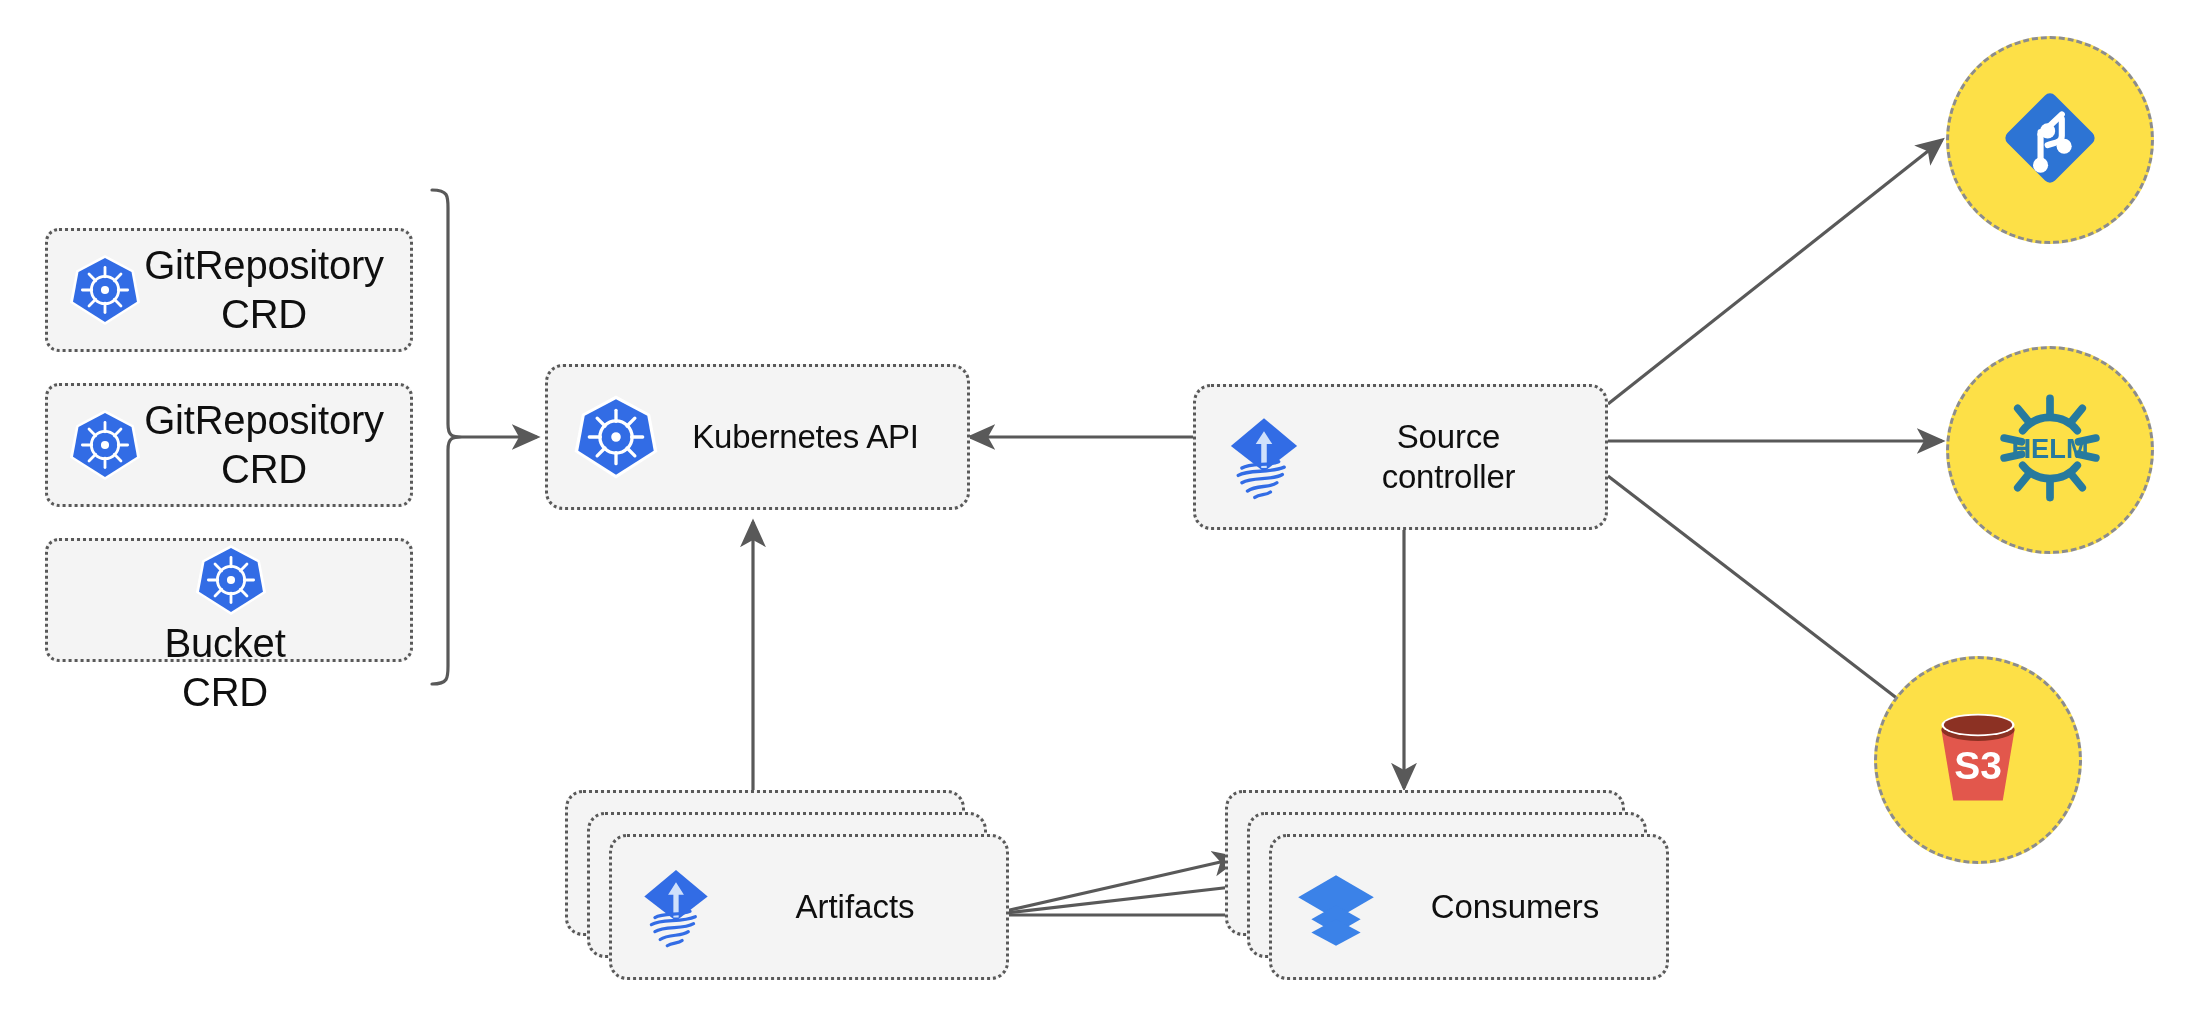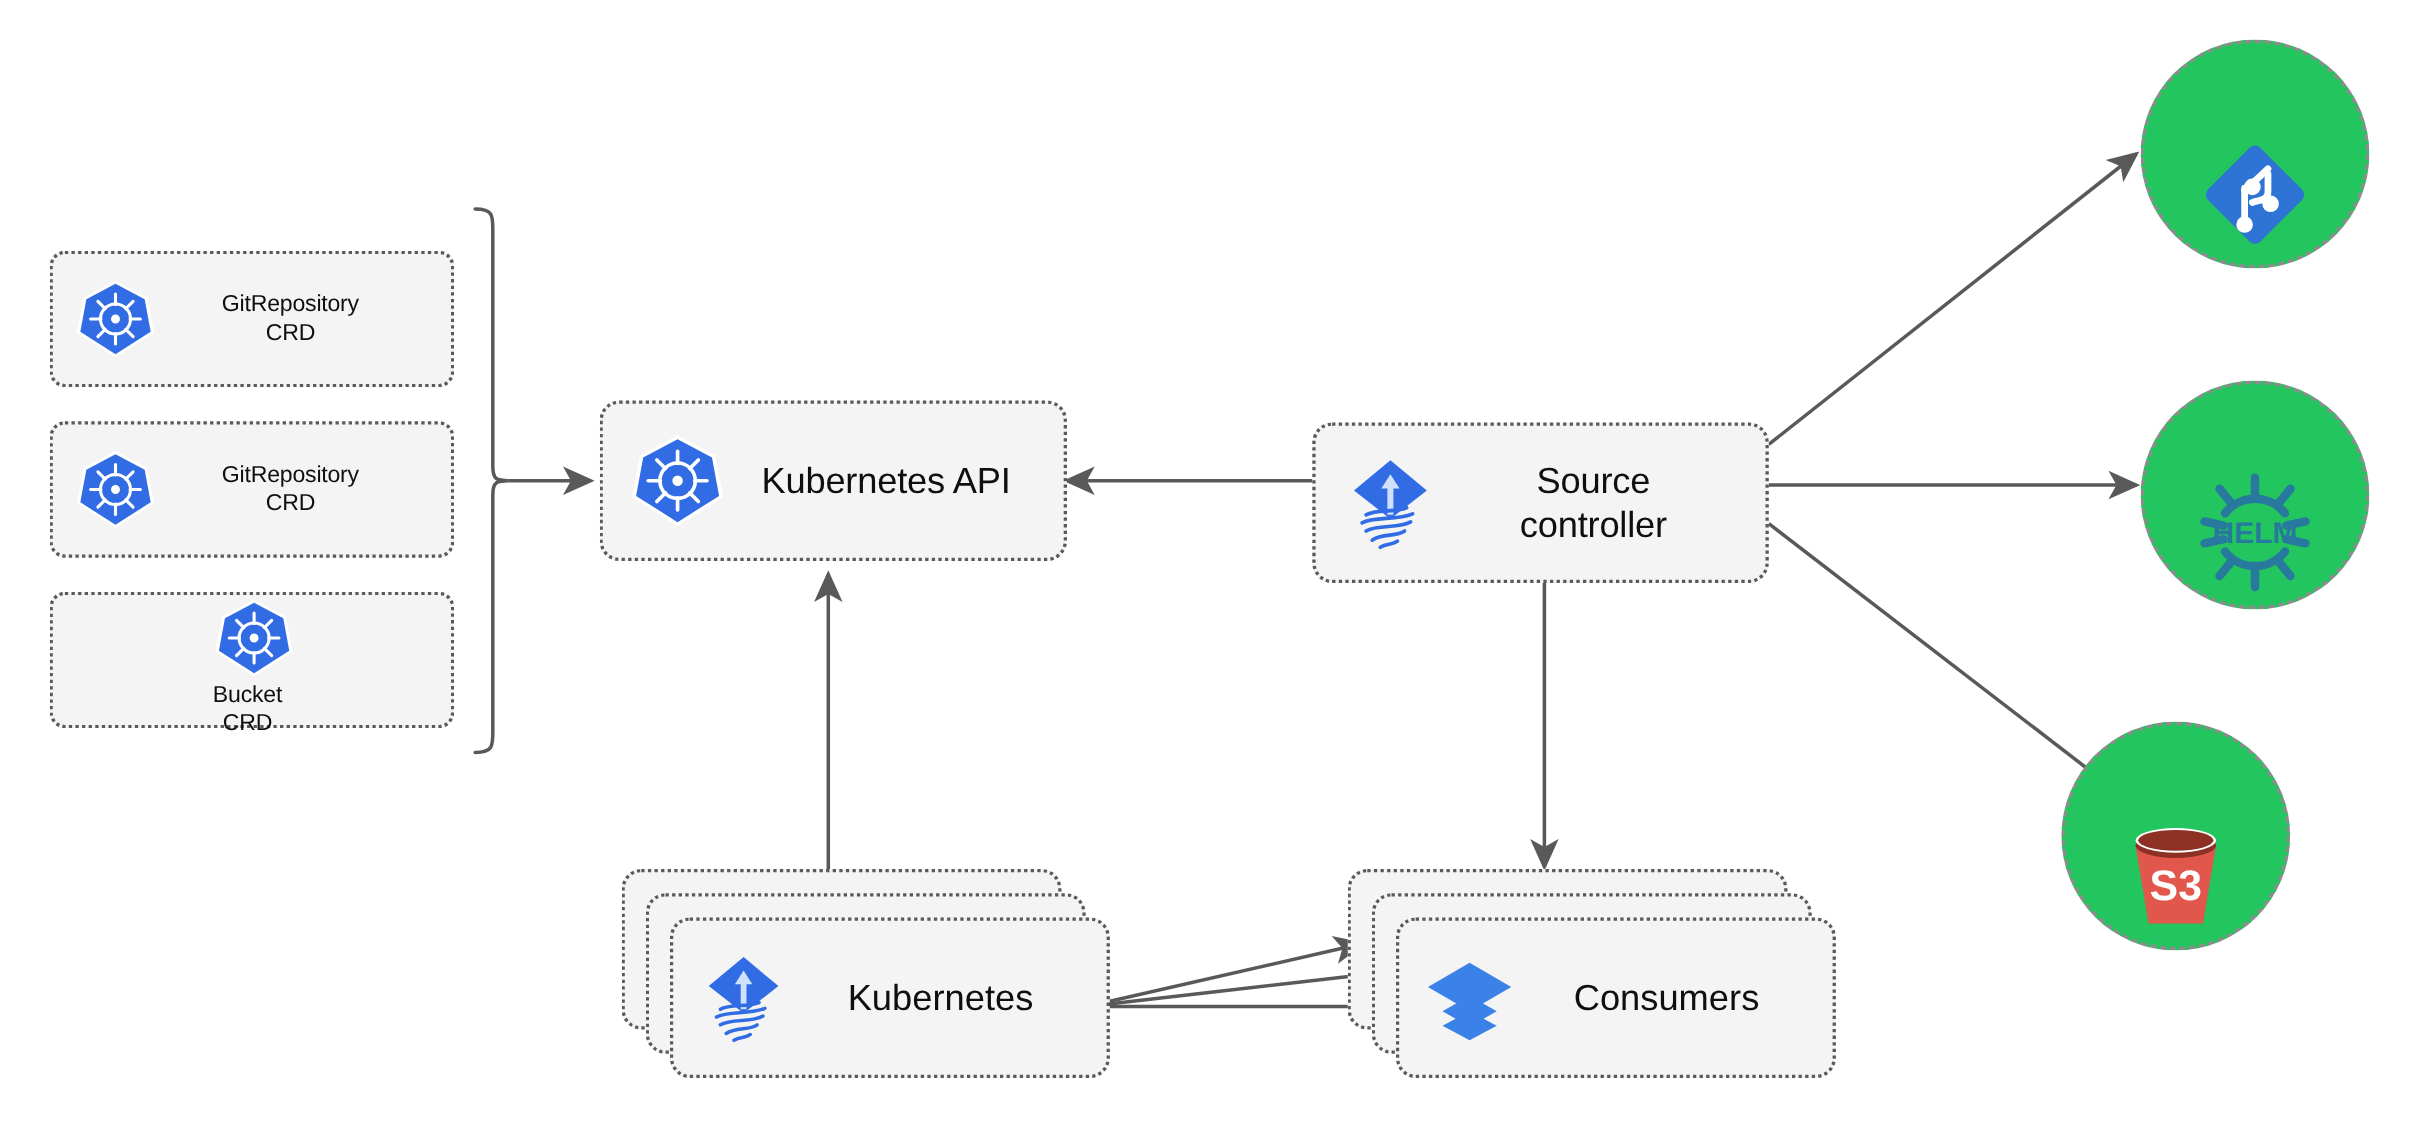--- a/index.html
+++ b/index.html
@@ -42,21 +42,21 @@
   }
   
   .crd{
     left:45px;
     width:368px;
     height:124px;
     border-radius:14px;
     padding:0 14px 0 18px;
   }
   .crd .icon{width:78px;height:78px;}
-  .crd .label{font-size:21px;padding-right:12px;}
+  .crd .label{font-size:40px;padding-right:12px;}
   
   .mainbox{ height:146px; border-radius:18px; padding:0 18px 0 22px; }
   .mainbox .icon{width:92px;height:92px;}
   .mainbox .label{font-size:33px;padding:0 14px;}
   
   .stack{ position:absolute; z-index:5; }
   .stack .sheet{
     position:absolute;
     background:#f4f4f4;
     border:3px dotted #595959;
@@ -73,23 +73,23 @@
     padding:0 16px 0 20px;
   }
   .stack .sheet.s3 .icon{flex:0 0 auto;width:88px;height:88px;display:flex;align-items:center;justify-content:center;}
   .stack .sheet.s3 .label{flex:1 1 auto;text-align:center;font-size:33px;color:#0f0f0f;padding:0 10px;}
   
   .circle-node{
     position:absolute;
     width:208px;height:208px;
     border:3px dashed #8c8c8c;
     border-radius:50%;
-    background:#22c55e;
+    background:#fde047;
     box-sizing:border-box;
-    display:flex;align-items:flex-end;justify-content:center;
+    display:flex;align-items:center;justify-content:center;
     z-index:5;
   }
   
   #edges{position:absolute;left:0;top:0;width:2196px;height:1030px;z-index:2;pointer-events:none;}
 </style>
 </head>
 <body>
 
 <div id="canvas">
 
@@ -248,21 +248,21 @@
           <path d="M 50 22 L 59 36 L 53 36 L 53 62 L 47 62 L 47 36 L 41 36 Z" fill="#cfe0fb"></path>
           <g stroke="#326ce5" stroke-width="3.6" fill="none" stroke-linecap="round">
             <path d="M 26 62 C 36 56, 54 60, 66 55"></path>
             <path d="M 22 70 C 34 63, 56 68, 72 61"></path>
             <path d="M 26 78 C 38 71, 58 76, 70 69"></path>
             <path d="M 32 87 C 42 80, 56 84, 64 78"></path>
             <path d="M 40 94 C 46 90, 52 92, 57 88"></path>
           </g>
         </svg>
       </span>
-      <span class="label">Kubernetes</span>
+      <span class="label">Artifacts</span>
     </div>
   </div>
 
   <div class="stack" style="left:1225px;top:790px;width:468px;height:212px;">
     <div class="sheet s1"></div>
     <div class="sheet s2"></div>
     <div class="sheet s3">
       <span class="icon">
         <svg viewBox="0 0 100 100" width="88" height="88" aria-hidden="true">
           <polygon points="50,14 93,39 50,64 7,39" fill="#3b82e8"></polygon>

